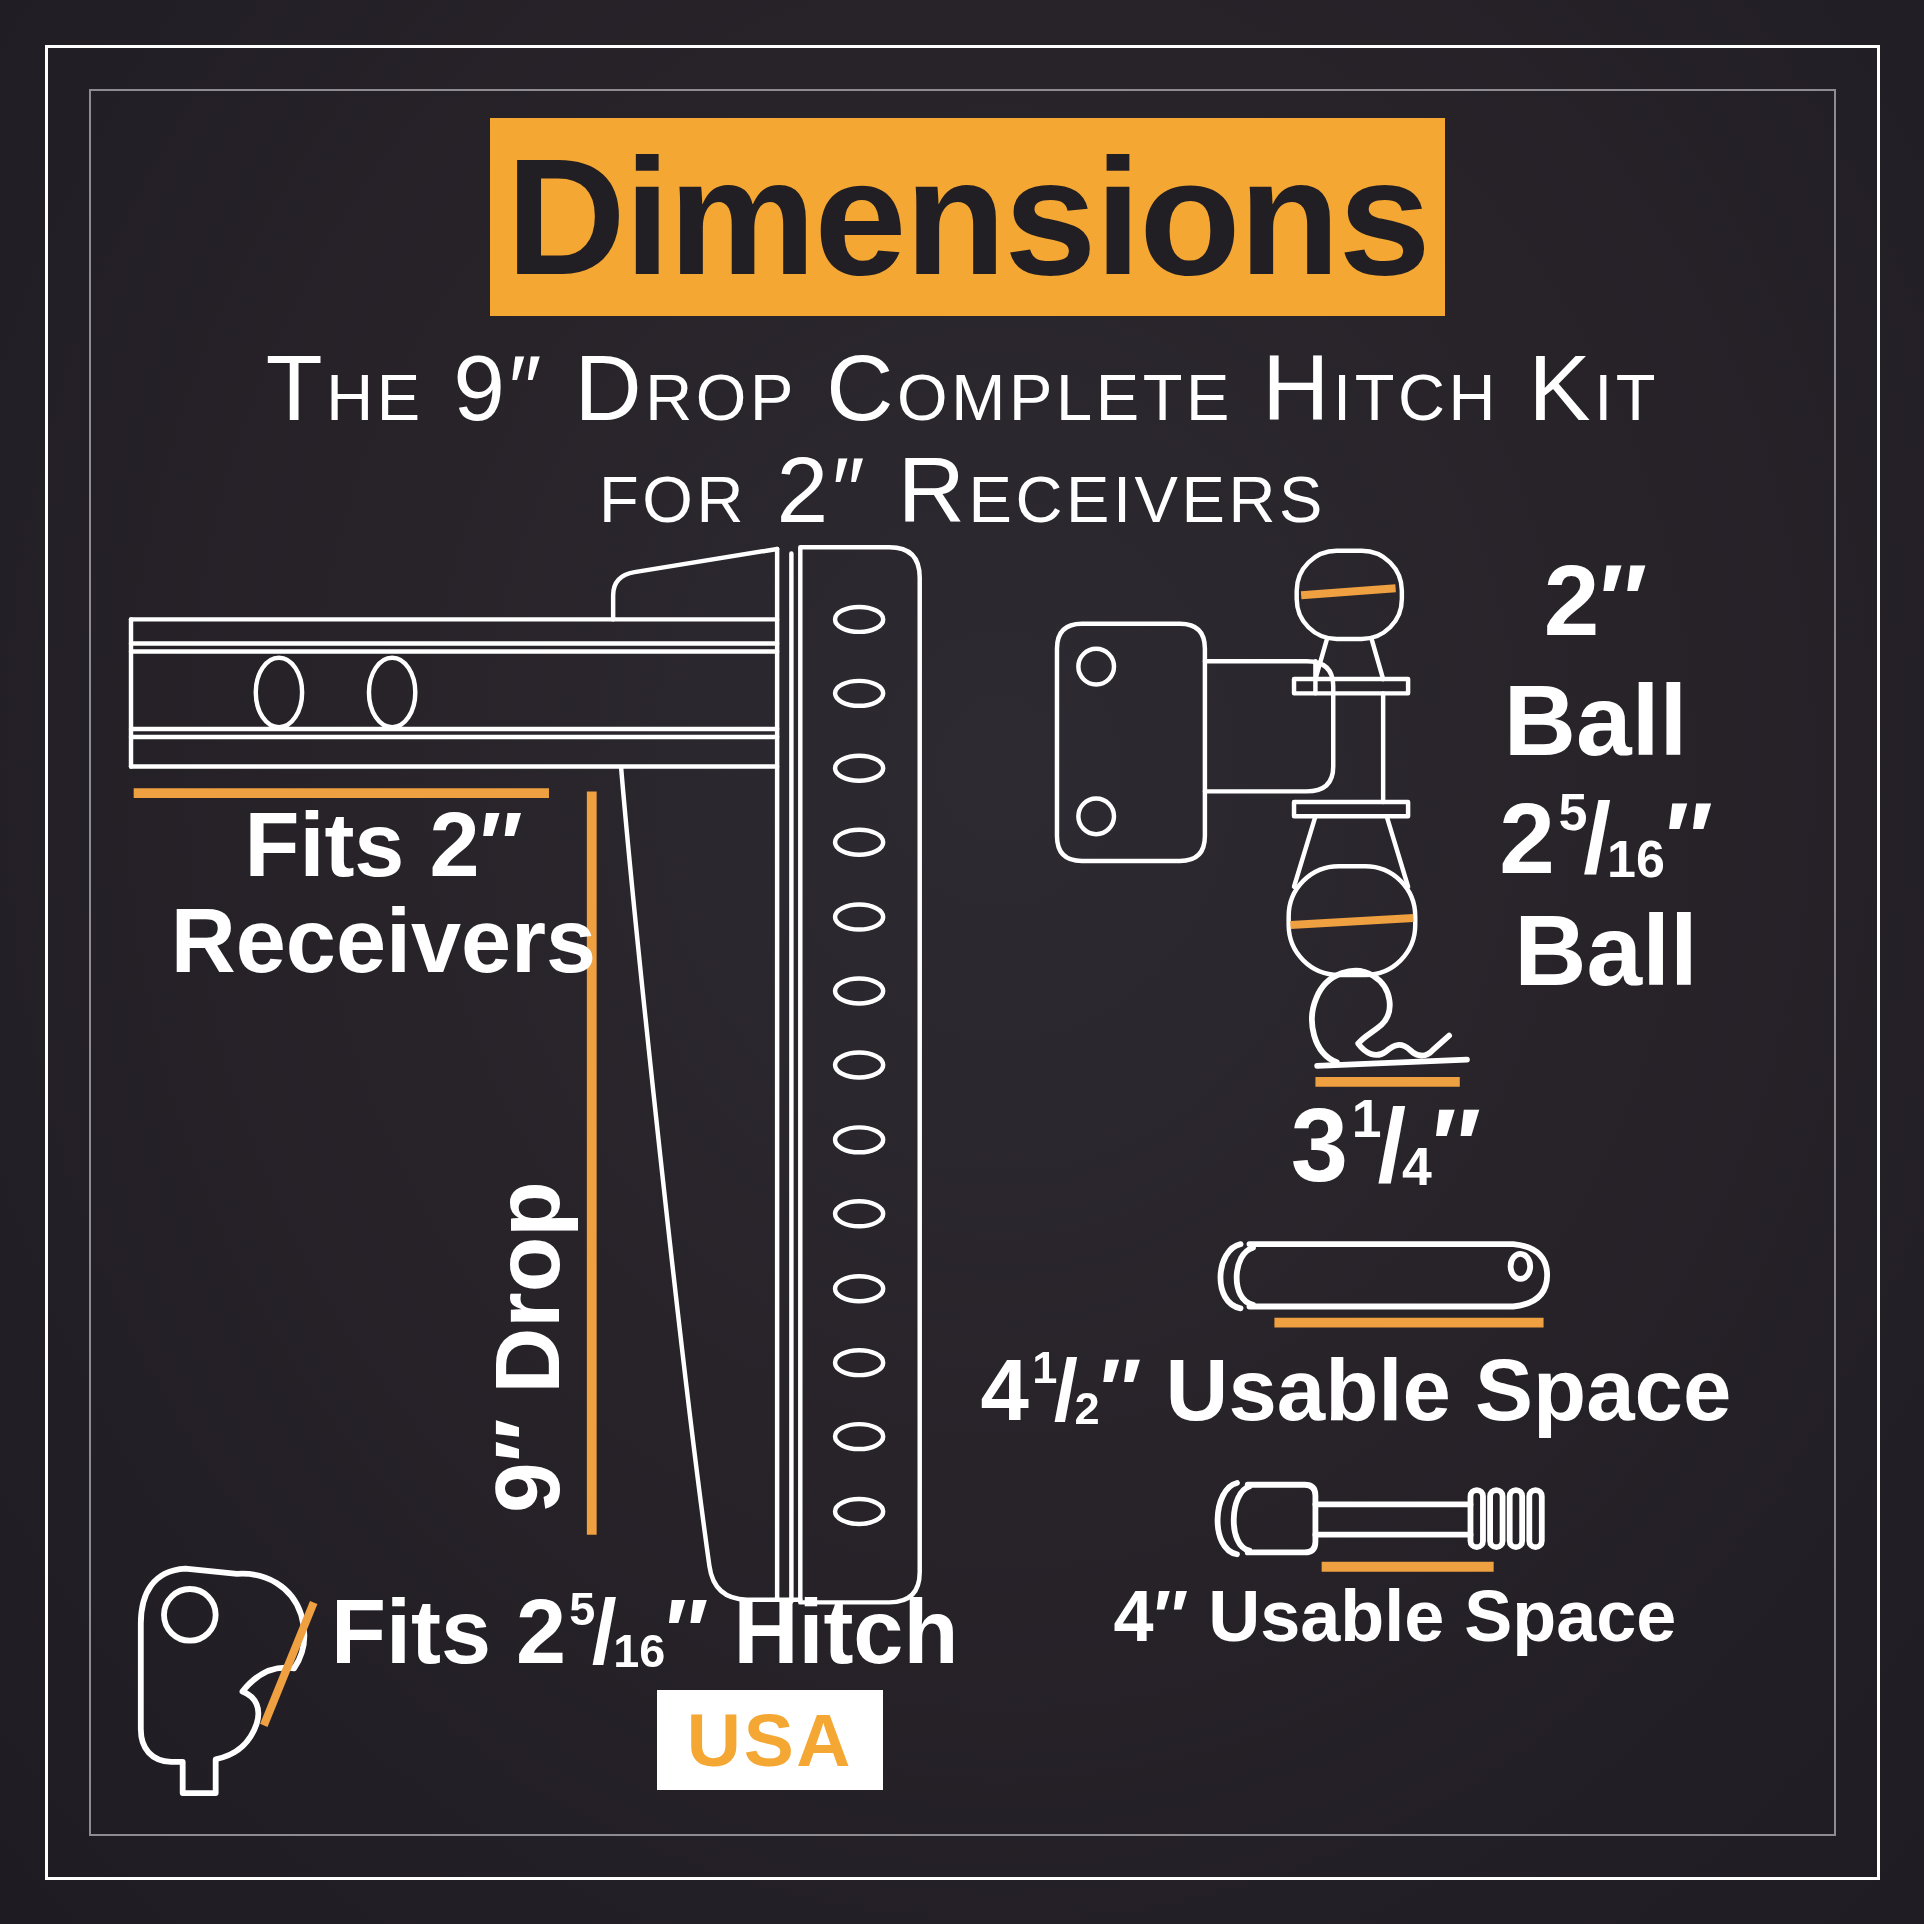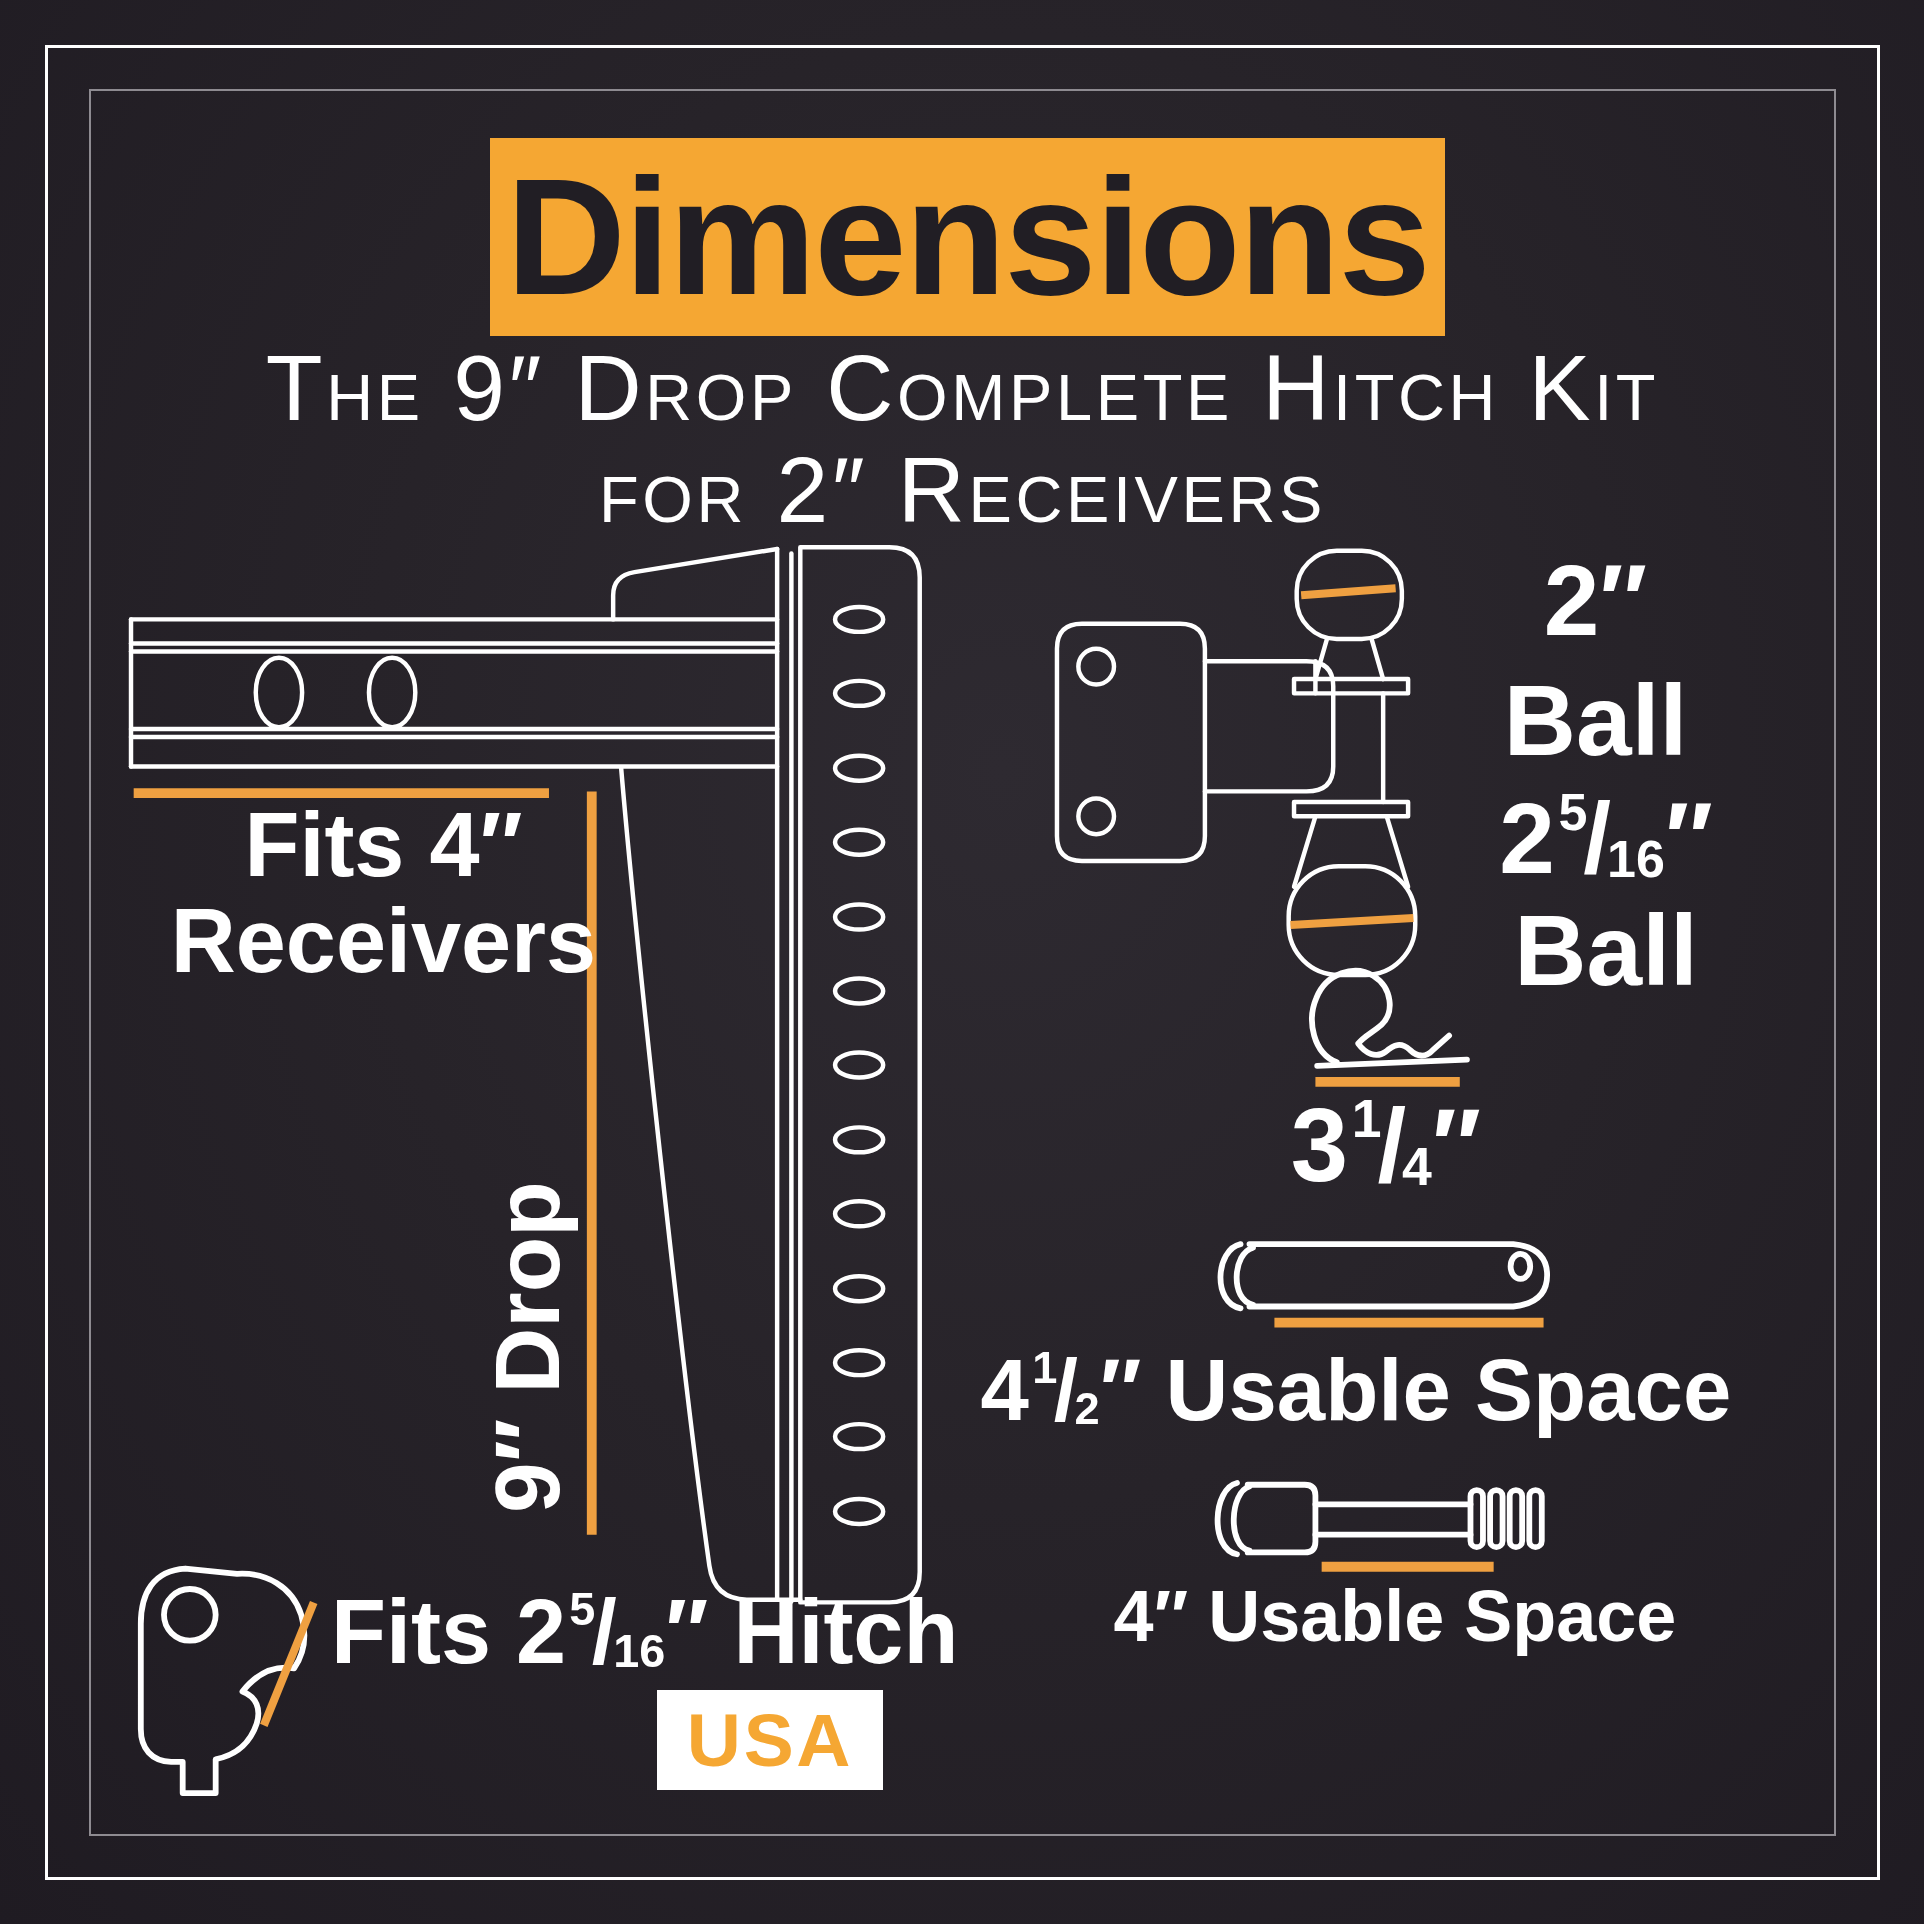--- a/index.html
+++ b/index.html
@@ -5,21 +5,21 @@
   html,body {margin:0; padding:0; background:#141216;}
   .poster {
     position:relative; width:1925px; height:1925px; overflow:hidden;
     background: radial-gradient(ellipse at 52% 40%, #2e2a31 0%, #272329 45%, #1f1b22 100%);
     font-family:"Liberation Sans", sans-serif; color:var(--text_light,#fff);
   }
   .frame-outer {position:absolute; inset:45px; border:3.6px solid var(--frame_outer,#fff);}
   .frame-inner {position:absolute; inset:89px; border:2.7px solid var(--frame_inner,#8E8B91);}
 
   .title-banner {
-    position:absolute; left:490px; top:138px; width:955px; height:198px;
+    position:absolute; left:490px; top:118px; width:955px; height:198px;
     background:var(--accent,#F5A733);
     display:flex; align-items:center; justify-content:center;
   }
   .title-banner h1 {
     margin:0; font-size:166px; font-weight:bold; letter-spacing:-1.8px;
     color:var(--title_text,#211E24); line-height:1;
   }
   .subtitle {
     position:absolute; left:0; width:100%; text-align:center;
     font-variant:small-caps; font-weight:400; letter-spacing:3.6px;
@@ -169,21 +169,21 @@
     </g>
 
     <g>
       <path class="lw6" d="M208,1760 C172,1762 158,1788 158,1822 L158,1940 C158,1962 170,1976 192,1977 L205,1977 L205,2012 L242,2012 L242,1974 C262,1970 280,1958 288,1934 C293,1918 288,1904 272,1898 C288,1878 307,1868 330,1872 C341,1856 345,1836 338,1812 C328,1780 298,1764 266,1766 Z"></path>
       <circle class="lw6" cx="213" cy="1812" r="29"></circle>
       <path class="acc9" d="M296,1936 L352,1798"></path>
     </g>
   </svg>
 
   <div class="lbl lbl-receivers">
-    <span>Fits 4″</span><br>
+    <span>Fits 2″</span><br>
     <span>Receivers</span>
   </div>
 
   <div class="lbl lbl-drop">
     <span>9″ Drop</span>
   </div>
 
   <div class="lbl lbl-ball2">
     <span>2″</span><br>
     <span>Ball</span>

